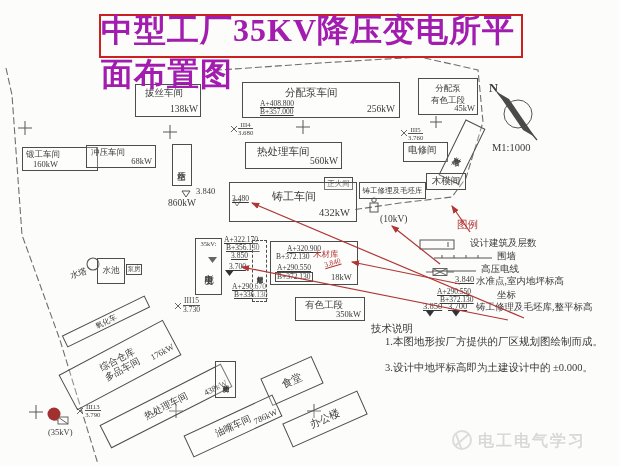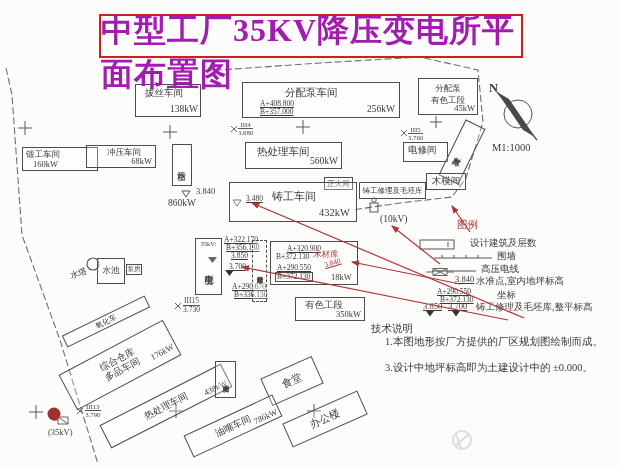--- a/index.html
+++ b/index.html
@@ -124,21 +124,21 @@
 
   <div class="b" style="left:135px;top:84px;width:66px;height:33px">
     <span class="in fs9" style="left:9px;top:4px">拔丝车间</span>
     <span class="in fs9" style="right:2px;bottom:1px">138kW</span>
   </div>
   <div class="b" style="left:22px;top:147px;width:76px;height:24px">
     <span class="in fs8" style="left:3px;top:2px">锻工车间</span>
     <span class="in fs8" style="left:10px;bottom:1px">160kW</span>
   </div>
   <div class="b" style="left:86px;top:145px;width:70px;height:23px">
-    <span class="in fs8" style="left:20px;top:2px">冲压车间</span>
+    <span class="in fs8" style="left:4px;top:2px">冲压车间</span>
     <span class="in fs8" style="right:3px;bottom:1px">68kW</span>
   </div>
   <div class="b c" style="left:172px;top:144px;width:20px;height:42px">
     <span class="vt fs8">空压站</span>
   </div>
   <span class="t fs8" style="left:196px;top:187px">3.840</span>
   <span class="t fs9" style="left:168px;top:198px">860kW</span>
 
 
   <div class="b" style="left:242px;top:82px;width:158px;height:36px">
@@ -186,21 +186,21 @@
   </div>
   <div class="b c" style="left:324px;top:177px;width:29px;height:13px">
     <span class="fs7">正火间</span>
   </div>
   <div class="b c" style="left:359px;top:182px;width:67px;height:17px">
     <span class="fs7">铸工修理及毛坯库</span>
   </div>
   <div class="b" style="left:229px;top:182px;width:128px;height:40px">
     <span class="in fs11" style="left:42px;top:8px">铸工车间</span>
     <span class="in fs10" style="right:6px;bottom:3px">432kW</span>
-    <span class="in fs7 u" style="left:16px;top:12px">3.480</span>
+    <span class="in fs7 u" style="left:2px;top:12px">3.480</span>
   </div>
   <span class="t fs9" style="left:380px;top:214px">(10kV)</span>
 
   <div class="b col" style="left:195px;top:238px;width:27px;height:57px;padding-top:1px">
     <span class="fs6">35kV:</span>
     <span class="vt fs9" style="height:40px">变电所</span>
   </div>
   <span class="t fs7 u" style="left:224px;top:236px">A+322.170</span>
   <span class="t fs7 u" style="left:226px;top:244px">B+356.130</span>
   <span class="t fs7 u" style="left:231px;top:252px">3.850</span>
@@ -276,13 +276,14 @@
   <span class="t fs7 u" style="left:440px;top:296px">B+372.130</span>
   <span class="t fs9" style="left:497px;top:290px">坐标</span>
   <span class="t fs8 u" style="left:423px;top:302px">3.850</span>
   <span class="t fs8 u" style="left:448px;top:302px">3.700</span>
   <span class="t fs9" style="left:476px;top:302px">铸工修理及毛坯库,整平标高</span>
 
   <span class="t fs10" style="left:371px;top:323px">技术说明</span>
   <span class="t fs10" style="left:385px;top:336px">1.本图地形按厂方提供的厂区规划图绘制而成。</span>
   <span class="t fs10" style="left:385px;top:362px">3.设计中地坪标高即为土建设计中的 ±0.000。</span>
 
+  <span class="wm">电工电气学习</span>
 </div>
 
 </body></html>

